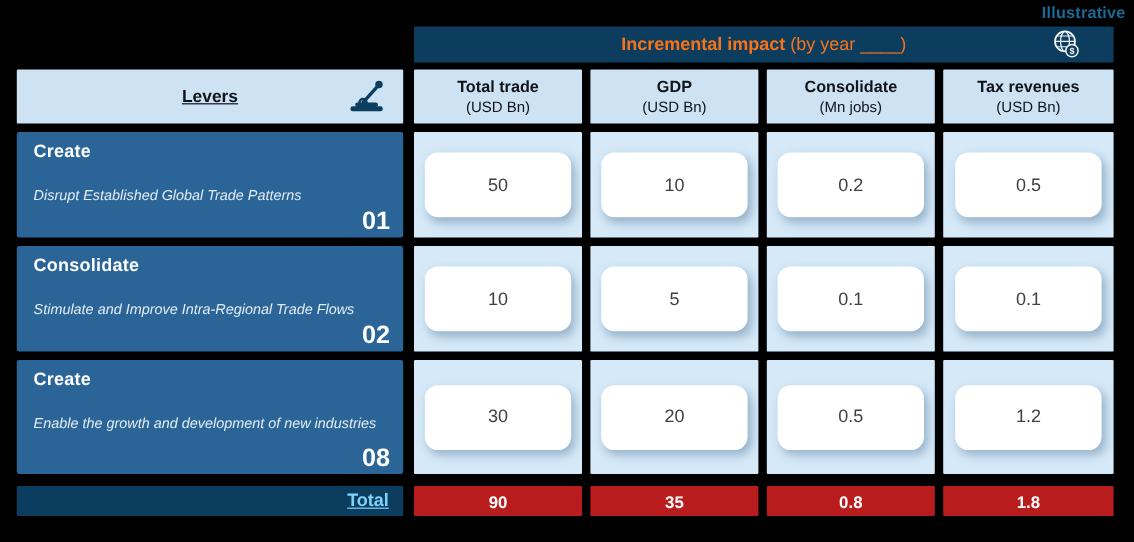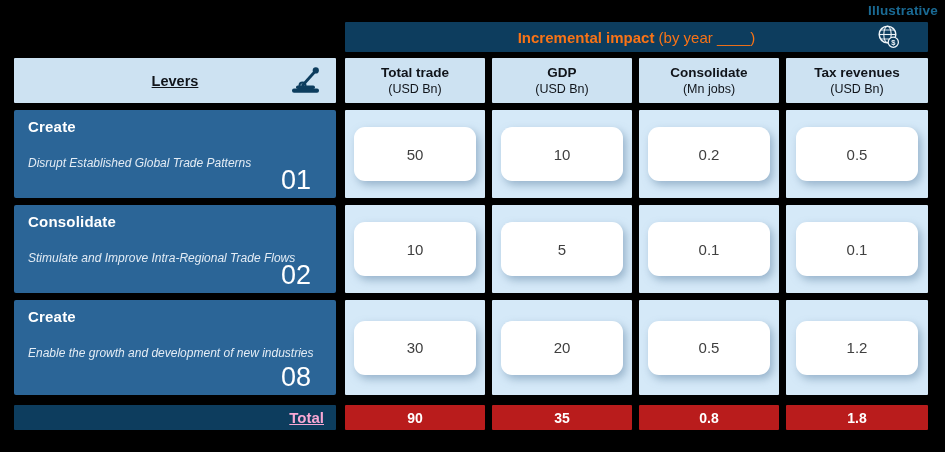--- a/index.html
+++ b/index.html
@@ -42,33 +42,33 @@
     color:#10141a; text-align:center; border-radius:1px;
   }
   .colhead .l1 { font-size:13.5px; font-weight:bold; }
   .colhead .l2 { font-size:12.5px; }
 
   .lever-card {
     background:#2b6597; color:#fff; position:relative; border-radius:2px;
   }
   .lever-name { position:absolute; top:8px; left:14px; font-size:15px; font-weight:bold; letter-spacing:.2px; }
   .lever-desc { position:absolute; top:46px; left:14px; right:10px; font-size:12px; font-style:italic; color:#e3ecf5; }
-  .lever-num  { position:absolute; bottom:2px; right:25px; font-size:27px; font-weight:normal; line-height:1.1; }
+  .lever-num  { position:absolute; bottom:2px; right:11px; font-size:21px; font-weight:bold; line-height:1.1; }
 
   .vcell {
     background:#d5e9f8; display:flex; align-items:center; justify-content:center; border-radius:1px;
   }
   .vbox {
     width:122px; height:54px; background:#fff; border-radius:11px;
     box-shadow:3px 4px 8px rgba(100,135,165,.55);
     display:flex; align-items:center; justify-content:center;
     font-size:15px; color:#404040;
   }
   .total-label {
-    background:#0d3d5e; color:#f9a8d4; font-weight:bold; font-size:15px;
+    background:#0d3d5e; color:#7dd3fc; font-weight:bold; font-size:15px;
     display:flex; align-items:center; justify-content:flex-end; padding-right:12px; border-radius:1px;text-decoration:underline;
   }
   .total-cell {
     background:#b91c1c; color:#fff; font-weight:bold; font-size:14px;
     display:flex; align-items:center; justify-content:center; border-radius:1px;
   }
 </style>
 </head>
 <body>
 

